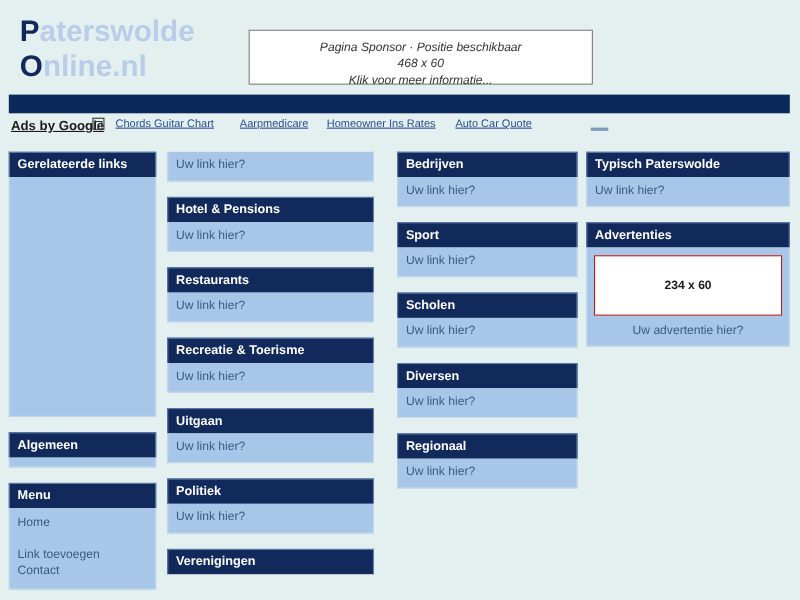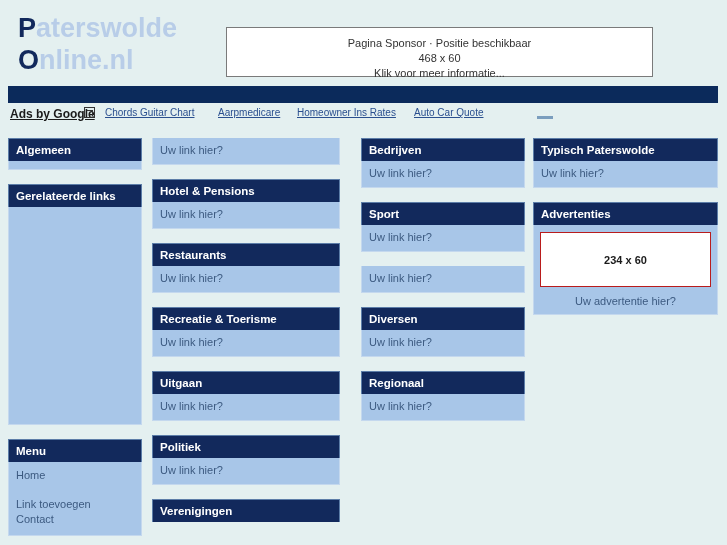--- a/index.html
+++ b/index.html
@@ -30,26 +30,27 @@
     letter-spacing: 0px;
     color: #b8cde8;
     white-space: nowrap;
   }
   #logo .cap { color: #12295c; }
   #logo .line2 { display: block; }
 
   #sponsor-box {
     position: absolute;
     left: 226px; top: 27px;
-    width: 427px; height: 50px;
+    width: 313px; height: 50px;
     border: 1px solid #7a7a7a;
     background: #ffffff;
     box-sizing: border-box;
     text-align: center;
     padding-top: 8px;
+    font-style: italic;
   }
   #sponsor-box div {
     font-size: 11px;
     color: #333333;
     line-height: 15px;
   }
 
   
   #navbar {
     position: absolute;
@@ -197,27 +198,27 @@
   <a class="ad-link" style="left:105px;" href="#">Chords Guitar Chart</a>
   <a class="ad-link" style="left:218px;" href="#">Aarpmedicare</a>
   <a class="ad-link" style="left:297px;" href="#">Homeowner Ins Rates</a>
   <a class="ad-link" style="left:414px;" href="#">Auto Car Quote</a>
   <span class="dash"></span>
 </div>
 
 <div class="col" id="col-left">
 
   <div class="panel">
+    <div class="panel-header">Gerelateerde links</div>
+    <div class="panel-body tall"></div>
+  </div>
+
+  <div class="panel">
     <div class="panel-header">Algemeen</div>
     <div class="panel-body empty-thin"></div>
-  </div>
-
-  <div class="panel">
-    <div class="panel-header">Gerelateerde links</div>
-    <div class="panel-body tall"></div>
   </div>
 
   <div class="panel">
     <div class="panel-header">Menu</div>
     <div class="panel-body menu-body">
       <div class="menu-item">Home</div>
       <div class="menu-gap"></div>
       <div class="menu-item">Link toevoegen</div>
       <div class="menu-item">Contact</div>
     </div>
@@ -285,20 +286,21 @@
   </div>
 
   <div class="panel">
     <div class="panel-header">Sport</div>
     <div class="panel-body">
       <div class="entry">Uw link hier?</div>
     </div>
   </div>
 
   <div class="panel">
+    <div class="panel-header">Scholen</div>
     <div class="panel-body">
       <div class="entry">Uw link hier?</div>
     </div>
   </div>
 
   <div class="panel">
     <div class="panel-header">Diversen</div>
     <div class="panel-body">
       <div class="entry">Uw link hier?</div>
     </div>

